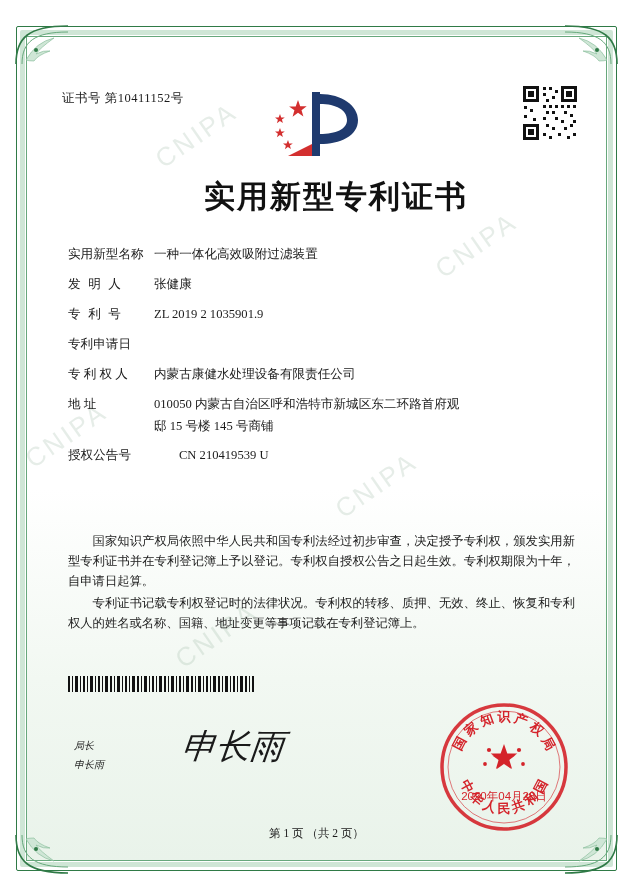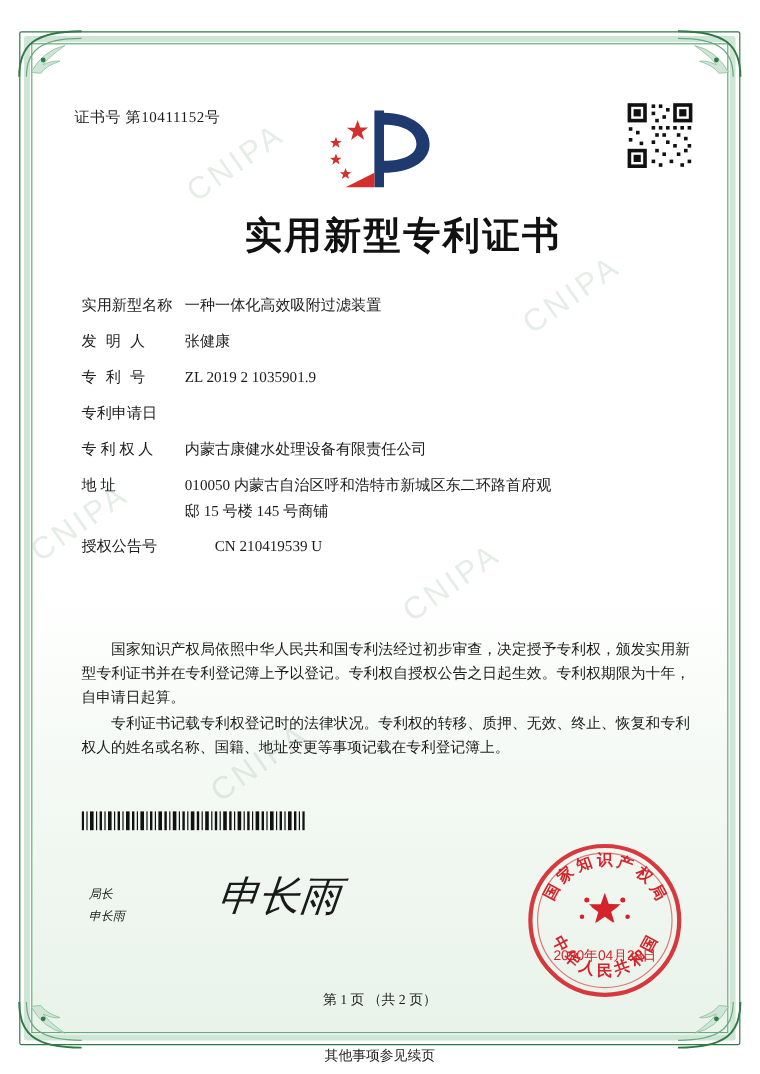--- a/index.html
+++ b/index.html
@@ -319,14 +319,13 @@
         <text transform="translate(67,67) rotate(180) translate(0,-46) rotate(180)" text-anchor="middle">民</text>
         <text transform="translate(67,67) rotate(160) translate(0,-46) rotate(180)" text-anchor="middle">共</text>
         <text transform="translate(67,67) rotate(139) translate(0,-46) rotate(180)" text-anchor="middle">和</text>
         <text transform="translate(67,67) rotate(118) translate(0,-46) rotate(180)" text-anchor="middle">国</text>
       </g>
       <text x="67" y="100" text-anchor="middle" fill="#d4232a" font-family="Liberation Sans, sans-serif" font-size="11.5">2020年04月28日</text>
     </svg>
   </div>
 
   <div class="pager">第 1 页 （共 2 页）</div>
-  <div class="footnote">其他事项参见续页</div>
 </div>
 
 </body></html>

